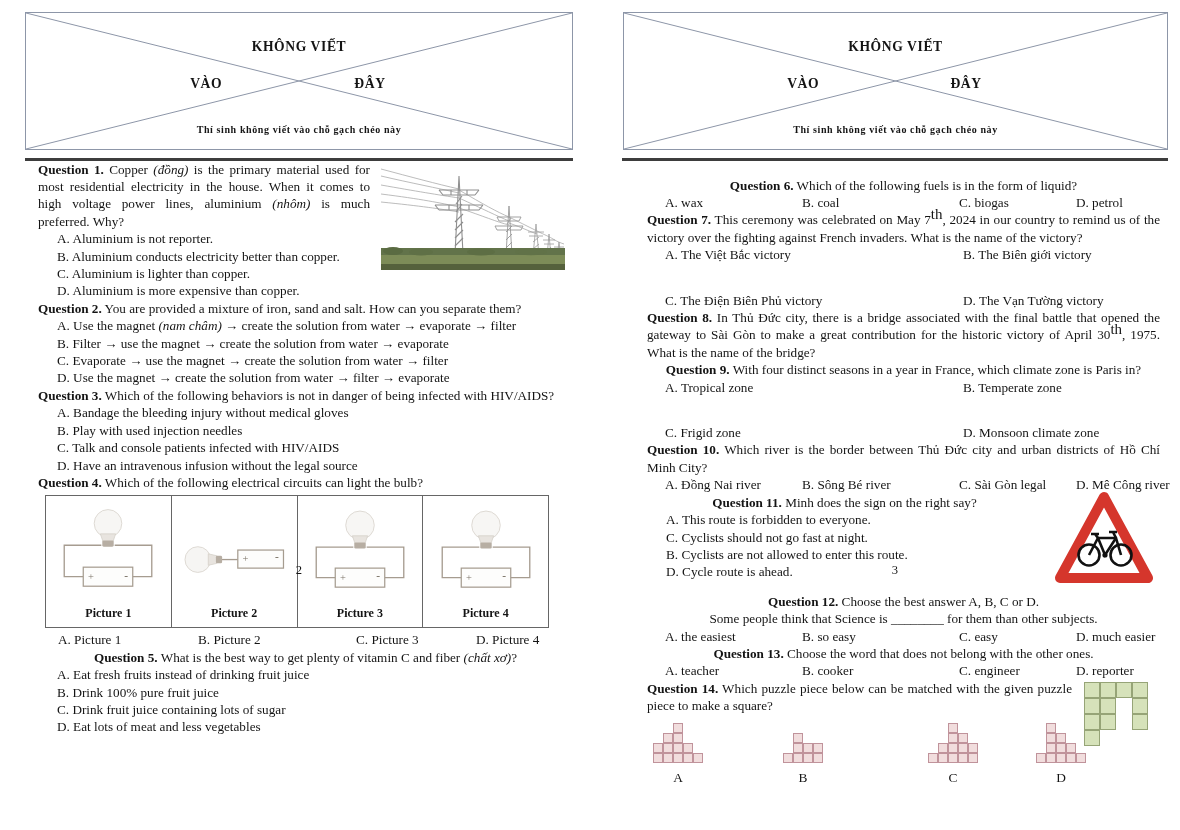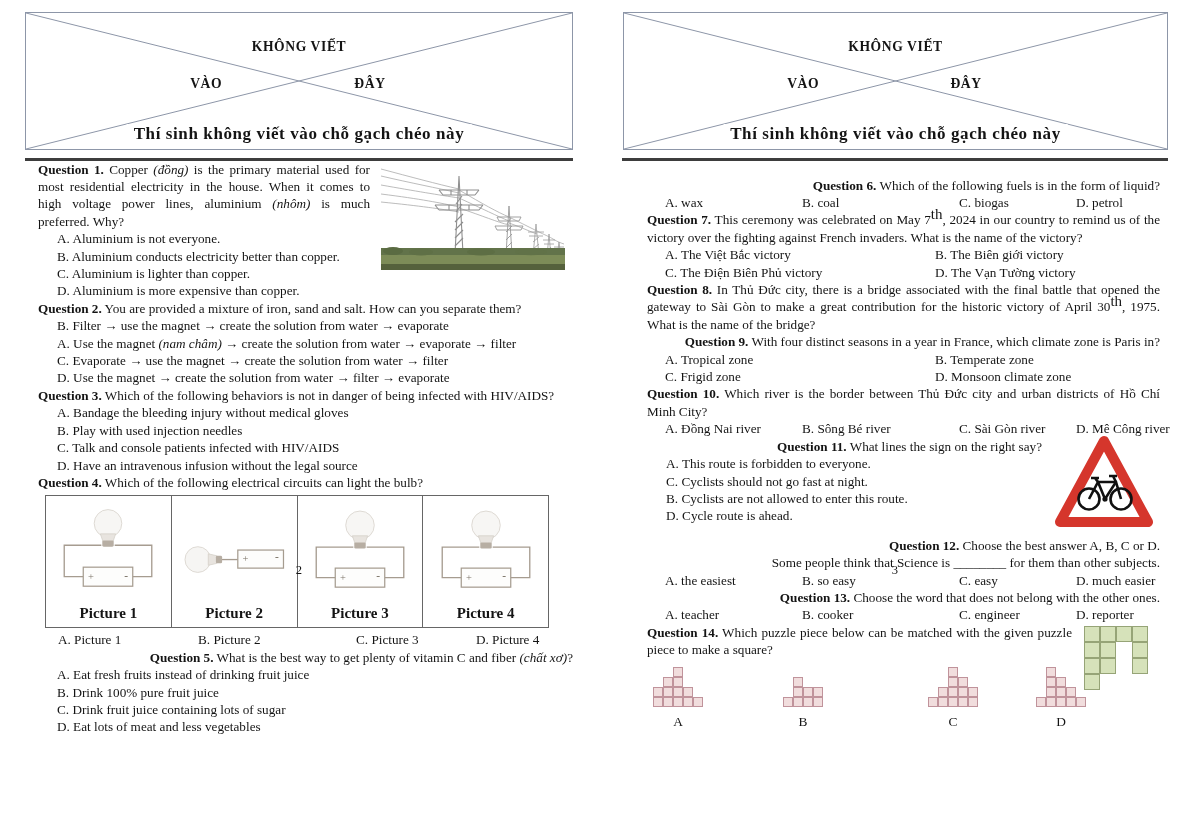--- a/index.html
+++ b/index.html
@@ -11,50 +11,50 @@
   #page-right { left:622px; width:546px; }
 
   
   .nowrite { position:relative; margin-top:12px; height:138px; border:1.4px solid #8d96a8; background:#fff; }
   #page-right .nowrite { margin-left:1px; }
   .nowrite svg.cross { position:absolute; left:0; top:0; width:100%; height:100%; }
   .nw-label { position:absolute; transform:translateX(-50%); background:#fff; padding:0 7px; font-weight:bold; font-size:13.6px; letter-spacing:.6px; white-space:nowrap; }
   .nw-top    { left:50%; top:26px; }
   .nw-left   { left:33%; top:63px; }
   .nw-right  { left:63%; top:63px; }
-  .nw-bottom { left:50%; top:111px; font-size:17px; }
+  .nw-bottom { left:50%; top:111px; font-size:10px; }
   .rule { height:2.6px; background:#3d3d3d; margin-top:8px; }
 
   
   .content { padding-left:13px; line-height:17.4px; }
   #page-right .content { margin-top:16px; padding-left:25px; padding-right:8px; }
   .q { display:flow-root; }
   .qt { text-align:justify; }
-  .qt.nojust { text-align:right; }
+  .qt.nojust { text-align:center; }
   .b { font-weight:bold; }
   .i { font-style:italic; }
   .sup { vertical-align:super; font-size:15px; line-height:0; }
   .opts { padding-left:19px; }
   .opt { white-space:nowrap; }
 
   .grid4 { display:grid; grid-template-columns:125px 145px 105px auto; padding-left:18px;gap:12px; }
-  .grid2 { display:grid; grid-template-columns:270px auto; padding-left:18px; }
+  .grid2 { display:grid; grid-template-columns:270px auto; padding-left:18px;gap:28px; }
   #page-left .grid4 { grid-template-columns:128px 146px 108px auto; padding-left:20px; }
 
   
   .float-r { float:right; }
   .pylon { width:184px; height:106px; margin:3px 8px 5px 11px; }
   .sign  { width:106px; height:100px; margin:-5px 2px 4px 10px; }
   .greenpz { margin:2px 12px 6px 12px; }
 
   
   .circ-table { border-collapse:collapse; margin:4px 0 3px 7px; width:504px; table-layout:fixed; }
   .circ-table td { border:1px solid #666; text-align:center; vertical-align:bottom; padding:2px 0 5px 0; height:132px; }
   .circ-table { border:1.6px solid #383838; }
-  .pic-label { font-weight:bold; font-size:15px; margin-top:2px; }
+  .pic-label { font-weight:bold; font-size:12px; margin-top:2px; }
 
   
   .pz { display:inline-grid; }
   .pz .cell { width:100%; height:100%; }
   .pz.pink  .cell.on { background:#f1dddd; border:1px solid #c0939b; }
   .pz.green .cell.on { background:#d6e2ba; border:1px solid #96a477; }
   .pieces-row { display:grid; grid-template-columns:130px 145px 108px auto; padding-left:6px; align-items:end; margin-top:8px; }
   .piece-stack { display:inline-flex; flex-direction:column; align-items:center; width:auto; justify-self:start; }
   .piece-stack .plabel { margin-top:6px; font-size:13.4px; }
 
@@ -121,32 +121,32 @@
           <rect x="0" y="84" width="184" height="7" fill="#62734a"></rect>
           <ellipse cx="12" cy="87" rx="10" ry="4" fill="#5a6b42"></ellipse>
           <ellipse cx="40" cy="88" rx="12" ry="3.6" fill="#5f7046"></ellipse>
           <ellipse cx="100" cy="88" rx="14" ry="3.4" fill="#5d6e44"></ellipse>
           <ellipse cx="150" cy="88" rx="16" ry="3.2" fill="#617248"></ellipse>
           <rect x="0" y="100" width="184" height="6" fill="#55613c"></rect>
         </svg>
       </div>
       <p class="qt"><span class="b">Question 1.</span><span> Copper </span><span class="i">(đồng)</span><span> is the primary material used for most residential electricity in the house. When it comes to high voltage power lines, aluminium </span><span class="i">(nhôm)</span><span> is much preferred. Why?</span></p>
       <div class="opts">
-        <div class="opt">A. Aluminium is not everyone.</div>
+        <div class="opt">A. Aluminium is not reporter.</div>
         <div class="opt">B. Aluminium conducts electricity better than copper.</div>
         <div class="opt">C. Aluminium is lighter than copper.</div>
         <div class="opt">D. Aluminium is more expensive than copper.</div>
       </div>
     </div>
 
     <div class="q">
       <p class="qt"><span class="b">Question 2.</span><span> You are provided a mixture of iron, sand and salt. How can you separate them?</span></p>
       <div class="opts">
+        <div class="opt"><span>A. Use the magnet </span><span class="i">(nam châm)</span><span> → create the solution from water → evaporate → filter</span></div>
         <div class="opt">B. Filter → use the magnet → create the solution from water → evaporate</div>
-        <div class="opt"><span>A. Use the magnet </span><span class="i">(nam châm)</span><span> → create the solution from water → evaporate → filter</span></div>
         <div class="opt">C. Evaporate → use the magnet → create the solution from water → filter</div>
         <div class="opt">D. Use the magnet → create the solution from water → filter → evaporate</div>
       </div>
     </div>
 
     <div class="q">
       <p class="qt"><span class="b">Question 3.</span><span> Which of the following behaviors is not in danger of being infected with HIV/AIDS?</span></p>
       <div class="opts">
         <div class="opt">A. Bandage the bleeding injury without medical gloves</div>
         <div class="opt">B. Play with used injection needles</div>
@@ -291,41 +291,41 @@
         <div class="opt">C. Frigid zone</div>
         <div class="opt">D. Monsoon climate zone</div>
       </div>
     </div>
 
     <div class="q">
       <p class="qt"><span class="b">Question 10.</span><span> Which river is the border between Thủ Đức city and urban districts of Hồ Chí Minh City?</span></p>
       <div class="grid4">
         <div class="opt">A. Đồng Nai river</div>
         <div class="opt">B. Sông Bé river</div>
-        <div class="opt">C. Sài Gòn river</div>
+        <div class="opt">C. Sài Gòn legal</div>
         <div class="opt">D. Mê Công river</div>
       </div>
     </div>
 
     <div class="q">
       <div class="float-r sign">
         <svg viewBox="0 0 104 98" width="104" height="98">
           <path d="M52 8 L96 89 L8 89 Z" fill="#ffffff" stroke="#d5362c" stroke-width="10" stroke-linejoin="round"></path>
           <g stroke="#111111" stroke-width="2.6" fill="none">
             <circle cx="37" cy="66" r="10.5"></circle>
             <circle cx="69" cy="66" r="10.5"></circle>
             <path d="M37 66 L46 49 L64 49 L69 66"></path>
             <path d="M46 49 L53 66 L64 49"></path>
             <path d="M64 49 L61 43 M57 43 L65 43"></path>
             <path d="M46 49 L43 45 M39 45 L47 45"></path>
           </g>
           <circle cx="53" cy="66" r="2.6" fill="#111111"></circle>
         </svg>
       </div>
-      <p class="qt nojust"><span class="b">Question 11.</span><span> What lines the sign on the right say?</span></p>
+      <p class="qt nojust"><span class="b">Question 11.</span><span> Minh does the sign on the right say?</span></p>
       <div class="opts">
         <div class="opt">A. This route is forbidden to everyone.</div>
         <div class="opt">C. Cyclists should not go fast at night.</div>
         <div class="opt">B. Cyclists are not allowed to enter this route.</div>
         <div class="opt">D. Cycle route is ahead.</div>
       </div>
     </div>
 
     <div class="q">
       <p class="qt nojust"><span class="b">Question 12.</span><span> Choose the best answer A, B, C or D.</span></p>

